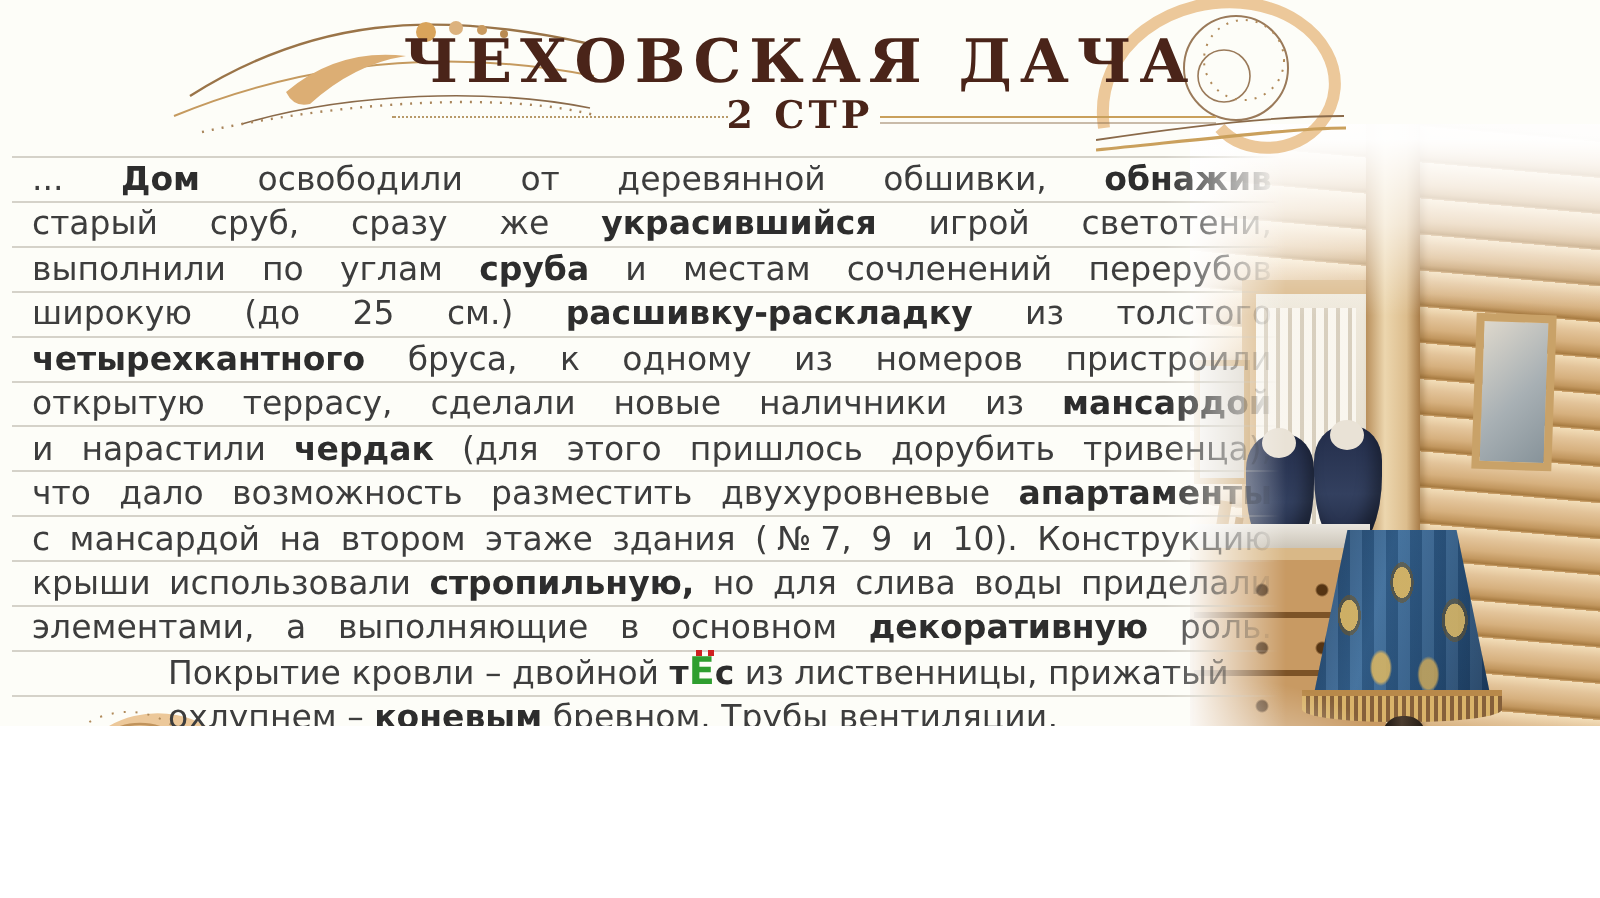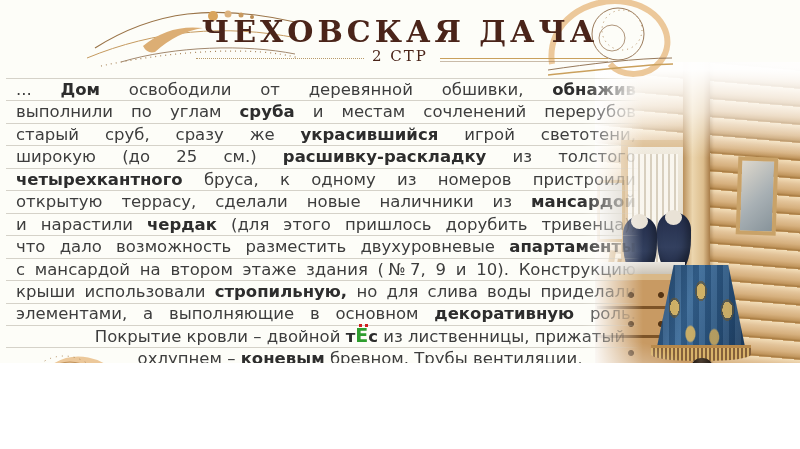--- a/index.html
+++ b/index.html
@@ -4,37 +4,37 @@
 <style>
   html,body{margin:0;padding:0;}
   body{font-family:"DejaVu Sans","Liberation Sans",sans-serif;}
   #page{position:relative;width:800px;height:363px;background:var(--c-page_bg,#fdfdf8);overflow:hidden;}
 
   
   .title{position:absolute;top:14px;left:0;width:100%;text-align:center;z-index:5;
     font-family:"DejaVu Serif","Liberation Serif",serif;font-weight:bold;font-size:30px;
     letter-spacing:4px;color:var(--c-title,#4a2419);text-transform:uppercase;}
   .subtitle{position:absolute;top:47px;left:0;width:100%;text-align:center;z-index:5;
-    font-family:"DejaVu Serif","Liberation Serif",serif;font-weight:normal;font-size:15px;
+    font-family:"DejaVu Serif","Liberation Serif",serif;font-weight:bold;font-size:19px;
     letter-spacing:2px;color:var(--c-title,#4a2419);text-transform:uppercase;}
   .sub-line{position:absolute;top:58px;height:0;z-index:4;}
   .sub-line.left{left:196px;width:168px;border-top:1px dotted #b89a6a;}
   .sub-line.right{left:440px;width:168px;border-top:1px solid #c9a05c;box-shadow:0 3px 0 rgba(138,106,74,.45);}
 
   
   .text{position:absolute;left:6px;top:78px;width:640px;z-index:3;
     border-top:1px solid var(--c-rule,#d5d2c9);
     background-image:repeating-linear-gradient(to bottom,transparent 0px,transparent 21.45px,var(--c-rule,#d5d2c9) 21.45px,var(--c-rule,#d5d2c9) 22.45px);
     -webkit-mask-image:linear-gradient(to right,#000 90%,transparent 99%);
     mask-image:linear-gradient(to right,#000 90%,transparent 99%);}
   .tl{height:22.45px;line-height:22.45px;font-size:16.5px;color:var(--c-body_text,#3d3d3d);
     padding:0 10px;white-space:nowrap;}
   .tl.just{white-space:normal;text-align:justify;text-align-last:justify;}
   .tl b{color:#2d2d2d;}
-  .tl.ctr{text-align:center;padding-left:78px;white-space:normal;}
+  .tl.ctr{padding-left:78px;white-space:normal;}
   .tl.rgt{text-align:right;padding-right:50px;white-space:normal;font-style:italic;}
   .yo{color:var(--c-green_letter,#2f9e2f);font-weight:bold;font-size:19px;position:relative;display:inline-block;line-height:0;}
   .yo::after{content:"";position:absolute;top:-11px;left:4px;width:3px;height:3px;background:#cf2121;box-shadow:6px 0 0 #cf2121;}
 
   
   .photo{position:absolute;left:595px;top:62px;width:205px;height:387px;overflow:hidden;z-index:0;}
   .photo *{position:absolute;}
   .wood{inset:-25px;background:repeating-linear-gradient(185deg,#f2ddb8 0px,#e3c49a 5px,#d6b07e 11px,#c2975f 15px,#a87c42 17px,#cfa671 18px);}
   .wood-light{left:0;top:0;width:110px;height:100%;background:linear-gradient(to right,rgba(255,251,242,.7),rgba(255,251,242,0));}
   .post{left:88px;top:0;width:27px;height:100%;
@@ -153,22 +153,22 @@
     <div class="fade-bottom"></div>
   </div>
 
   <div class="title">Чеховская дача</div>
   <div class="subtitle">2 стр</div>
   <div class="sub-line left"></div>
   <div class="sub-line right"></div>
 
   <div class="text">
     <div class="tl just"><span>... </span><b>Дом</b><span> освободили от деревянной обшивки, </span><b>обнажив</b></div>
+    <div class="tl just"><span>старый сруб, сразу же </span><b>украсившийся</b><span> игрой светотени,</span></div>
     <div class="tl just"><span>выполнили по углам </span><b>сруба</b><span> и местам сочленений перерубов</span></div>
-    <div class="tl just"><span>старый сруб, сразу же </span><b>украсившийся</b><span> игрой светотени,</span></div>
     <div class="tl just"><span>широкую (до 25 см.) </span><b>расшивку-раскладку</b><span> из толстого</span></div>
     <div class="tl just"><b>четырехкантного</b><span> бруса, к одному из номеров пристроили</span></div>
     <div class="tl just"><span>открытую террасу, сделали новые наличники из </span><b>мансардой</b></div>
     <div class="tl just"><span>и нарастили </span><b>чердак</b><span> (для этого пришлось дорубить тривенца),</span></div>
     <div class="tl just"><span>что дало возможность разместить двухуровневые </span><b>апартаменты</b></div>
     <div class="tl just"><span>с мансардой на втором этаже здания (№7, 9 и 10). Конструкцию</span></div>
     <div class="tl just"><span>крыши использовали </span><b>стропильную,</b><span> но для слива воды приделали</span></div>
     <div class="tl just"><span>элементами, а выполняющие в основном </span><b>декоративную</b><span> роль.</span></div>
     <div class="tl ctr"><span>Покрытие кровли – двойной </span><b>т</b><span class="yo">Е</span><b>с</b><span> из лиственницы, прижатый</span></div>
     <div class="tl ctr"><span>охлупнем – </span><b>коневым</b><span> бревном. Трубы вентиляции, выведенные</span></div>

